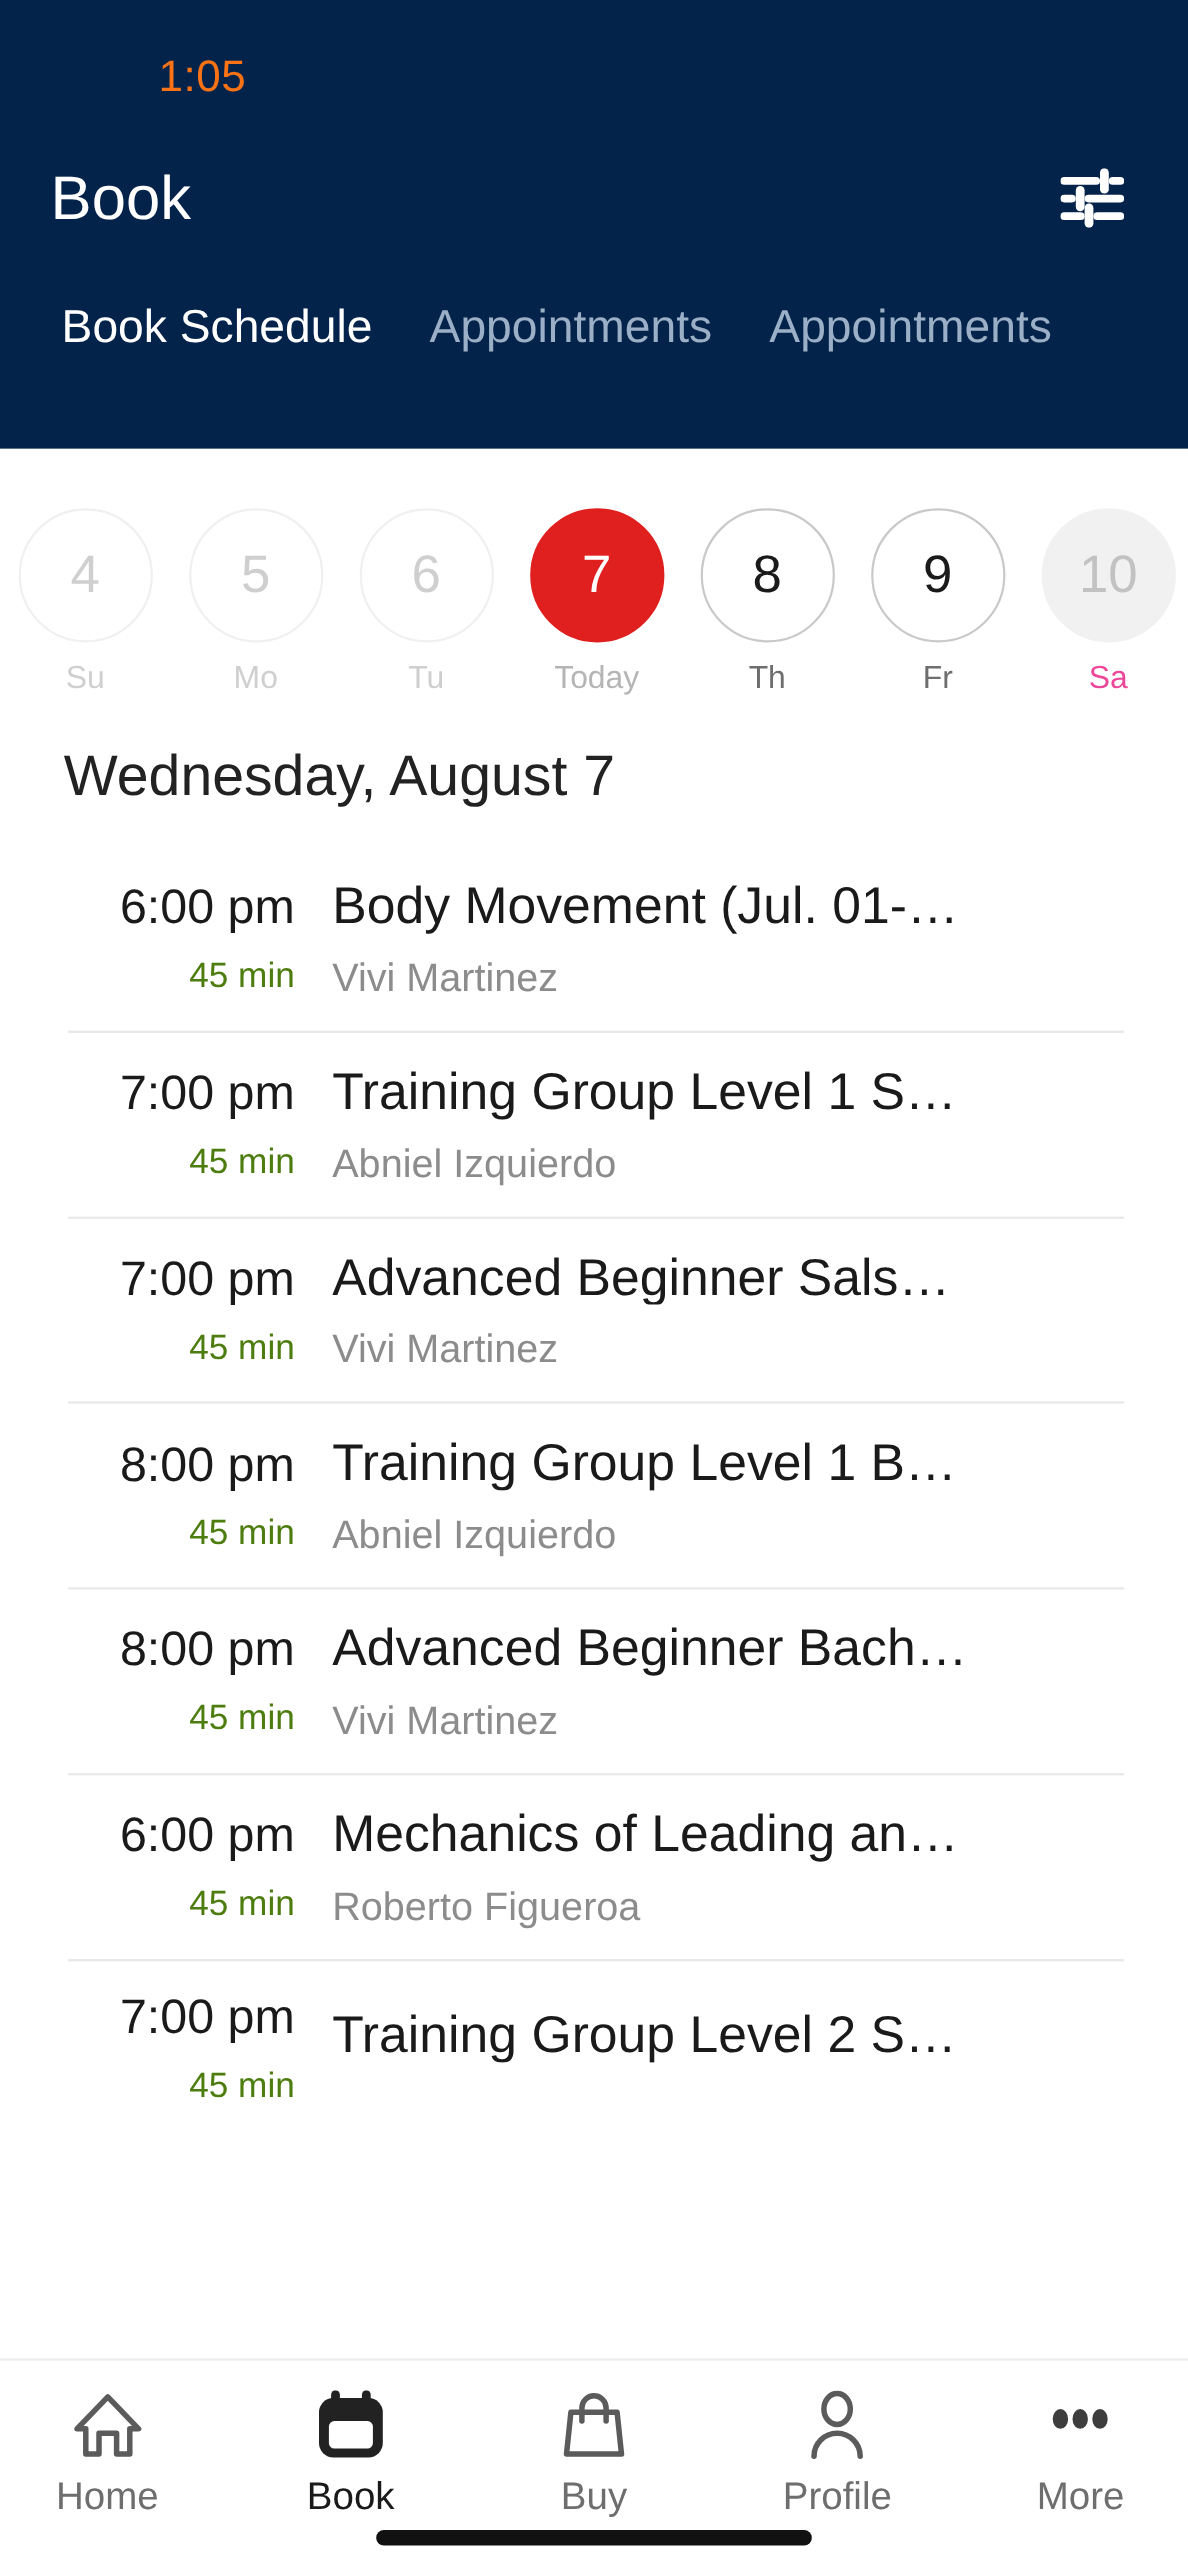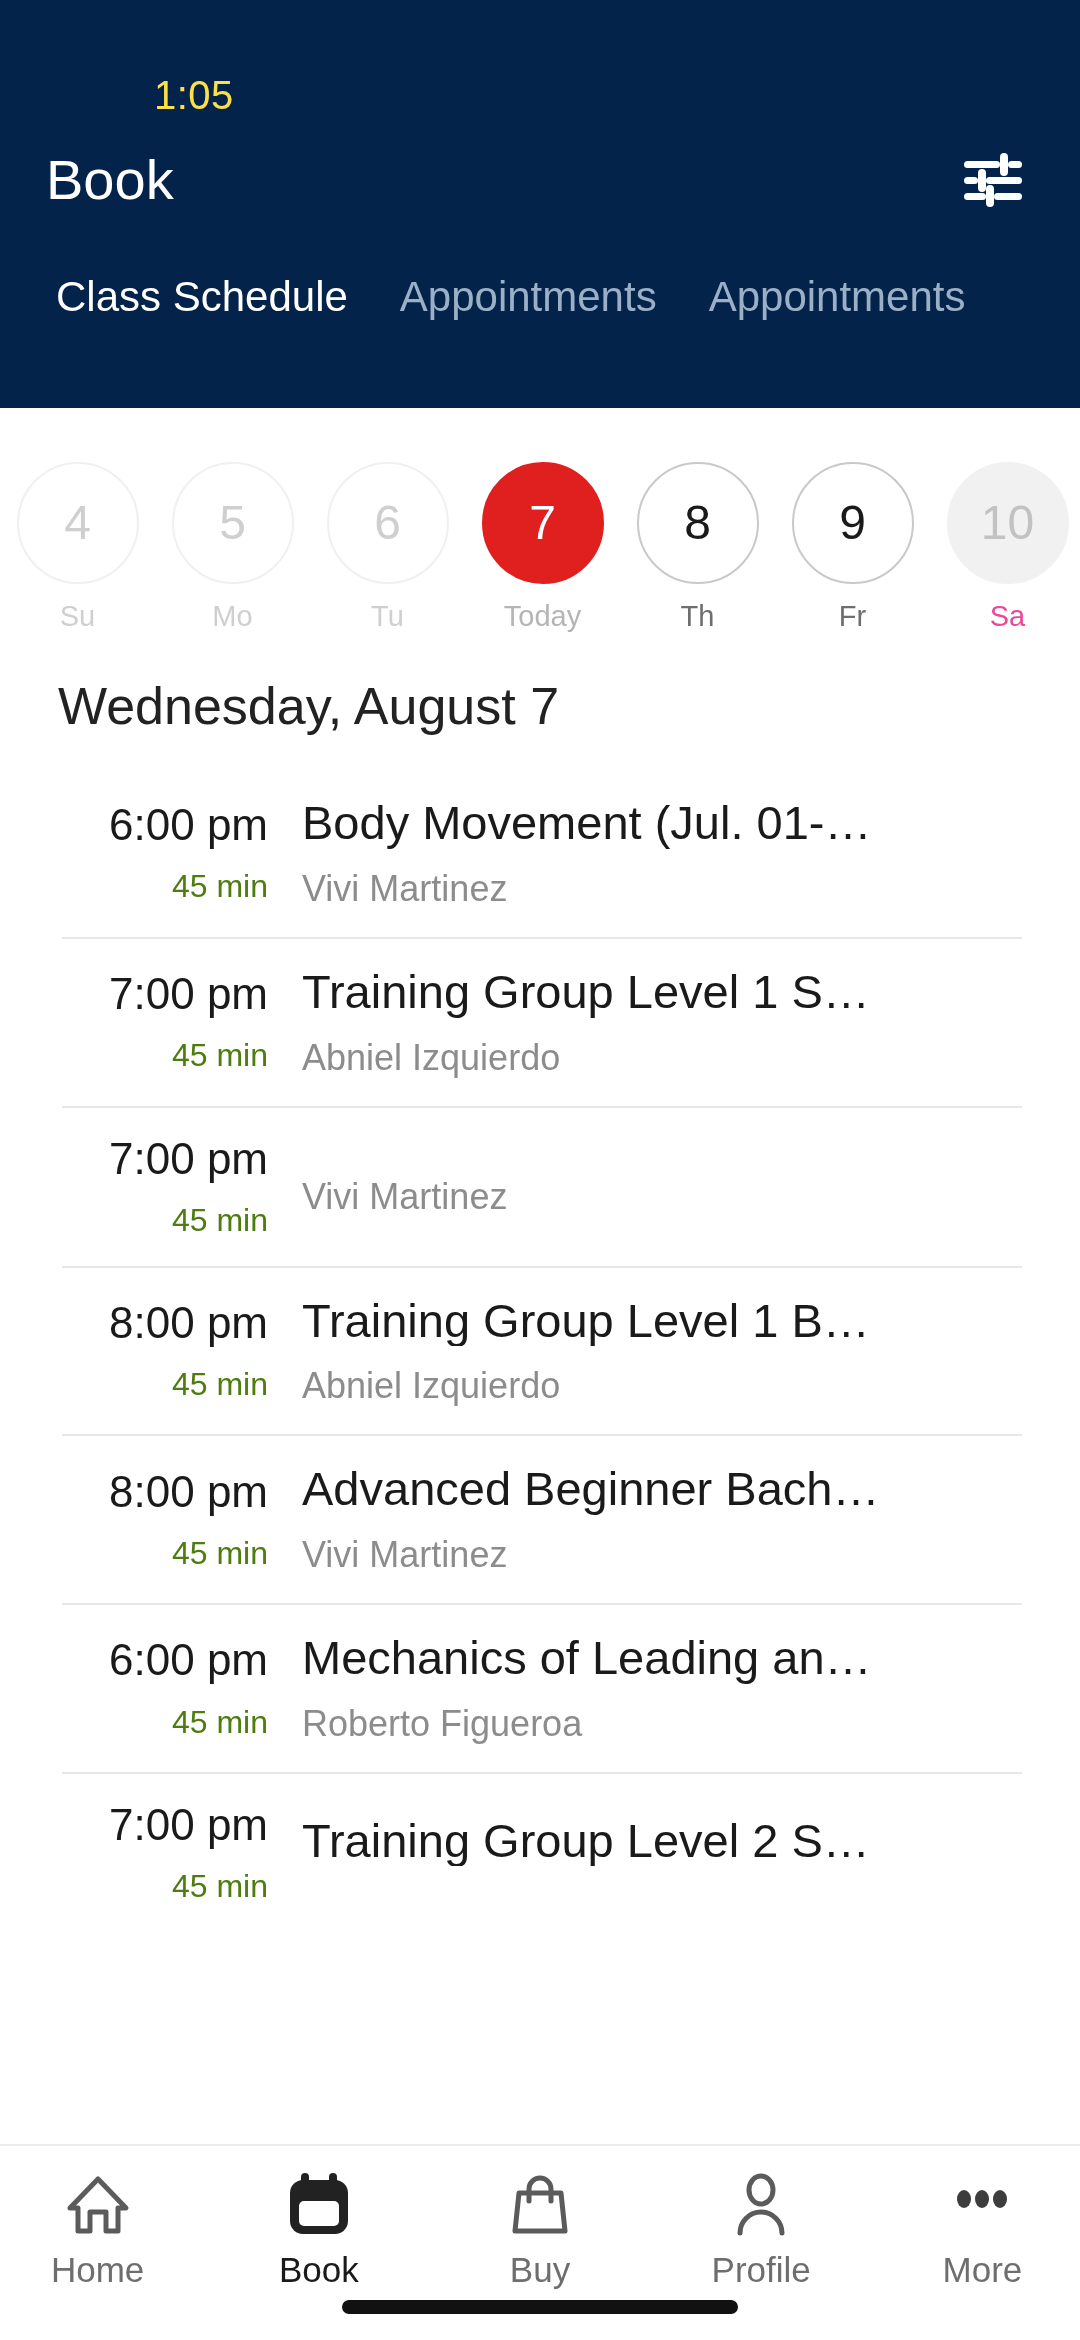--- a/index.html
+++ b/index.html
@@ -8,22 +8,22 @@
     font-family:"Liberation Sans", sans-serif;
     background:#ffffff;
     overflow:hidden;
   }
   .phone { position:relative; width:1080px; height:2340px; background:#fff; display:flex; flex-direction:column; }
 
   
   .header { background:#04234a; flex:0 0 auto; }
   .statusbar { height:120px; position:relative; }
   .statusbar .clock {
-    position:absolute; left:154px; top:48px;
-    color:#fde047; font-size:40px; letter-spacing:0.5px;margin-top:25px;
+    position:absolute; left:144px; top:48px;
+    color:#f97316; font-size:40px; letter-spacing:0.5px;
   }
   .titlebar { height:120px; display:flex; align-items:center; justify-content:space-between; padding:0 48px 0 46px; }
   .title { color:#fff; font-size:56px; font-weight:400; line-height:1; }
   .filter-btn { width:78px; height:78px; display:flex; align-items:center; justify-content:center; }
   .filter-btn svg { display:block; }
 
   .tabs { display:flex; align-items:flex-start; padding:0 0 0 30px; height:168px; }
   .tab {
     color:#9bb0c6; font-size:42px; padding:36px 26px 0 26px; line-height:1;
     white-space:nowrap;
@@ -114,21 +114,21 @@
               <rect x="0" y="40" width="22" height="7" rx="3.5"></rect>
               <rect x="30" y="40" width="28" height="7" rx="3.5"></rect>
               <rect x="22" y="32" width="8" height="22" rx="4"></rect>
             </g>
           </svg>
         </span>
       </div>
     </div>
 
     <div class="tabs">
-      <div class="tab active">Class Schedule</div>
+      <div class="tab active">Book Schedule</div>
       <div class="tab">Appointments</div>
       <div class="tab">Appointments</div>
     </div>
   </div>
 
   <div class="datestrip">
     <div class="daycell disabled">
       <div class="daycircle">4</div>
       <div class="daylabel">Su</div>
     </div>
@@ -183,20 +183,21 @@
         <div class="instructor">Abniel Izquierdo</div>
       </div>
     </div>
 
     <div class="row">
       <div class="rowtime">
         <div class="t">7:00 pm</div>
         <div class="d">45 min</div>
       </div>
       <div class="rowbody">
+        <div class="name">Advanced Beginner Sals…</div>
         <div class="instructor">Vivi Martinez</div>
       </div>
     </div>
 
     <div class="row">
       <div class="rowtime">
         <div class="t">8:00 pm</div>
         <div class="d">45 min</div>
       </div>
       <div class="rowbody">

